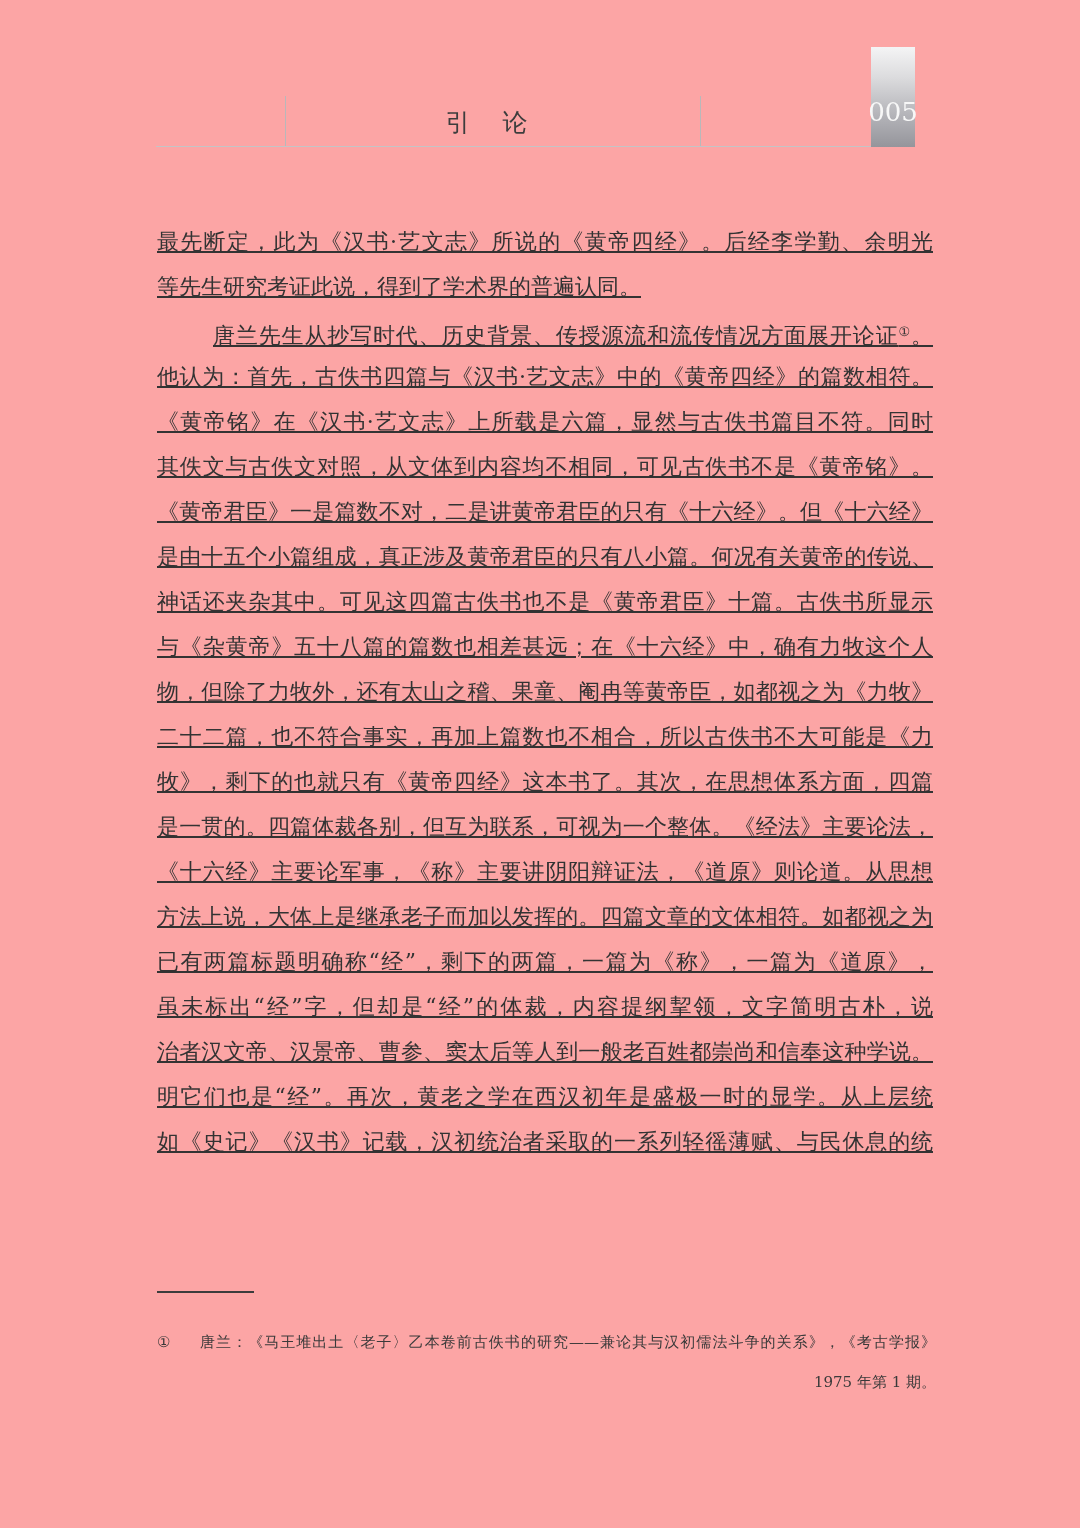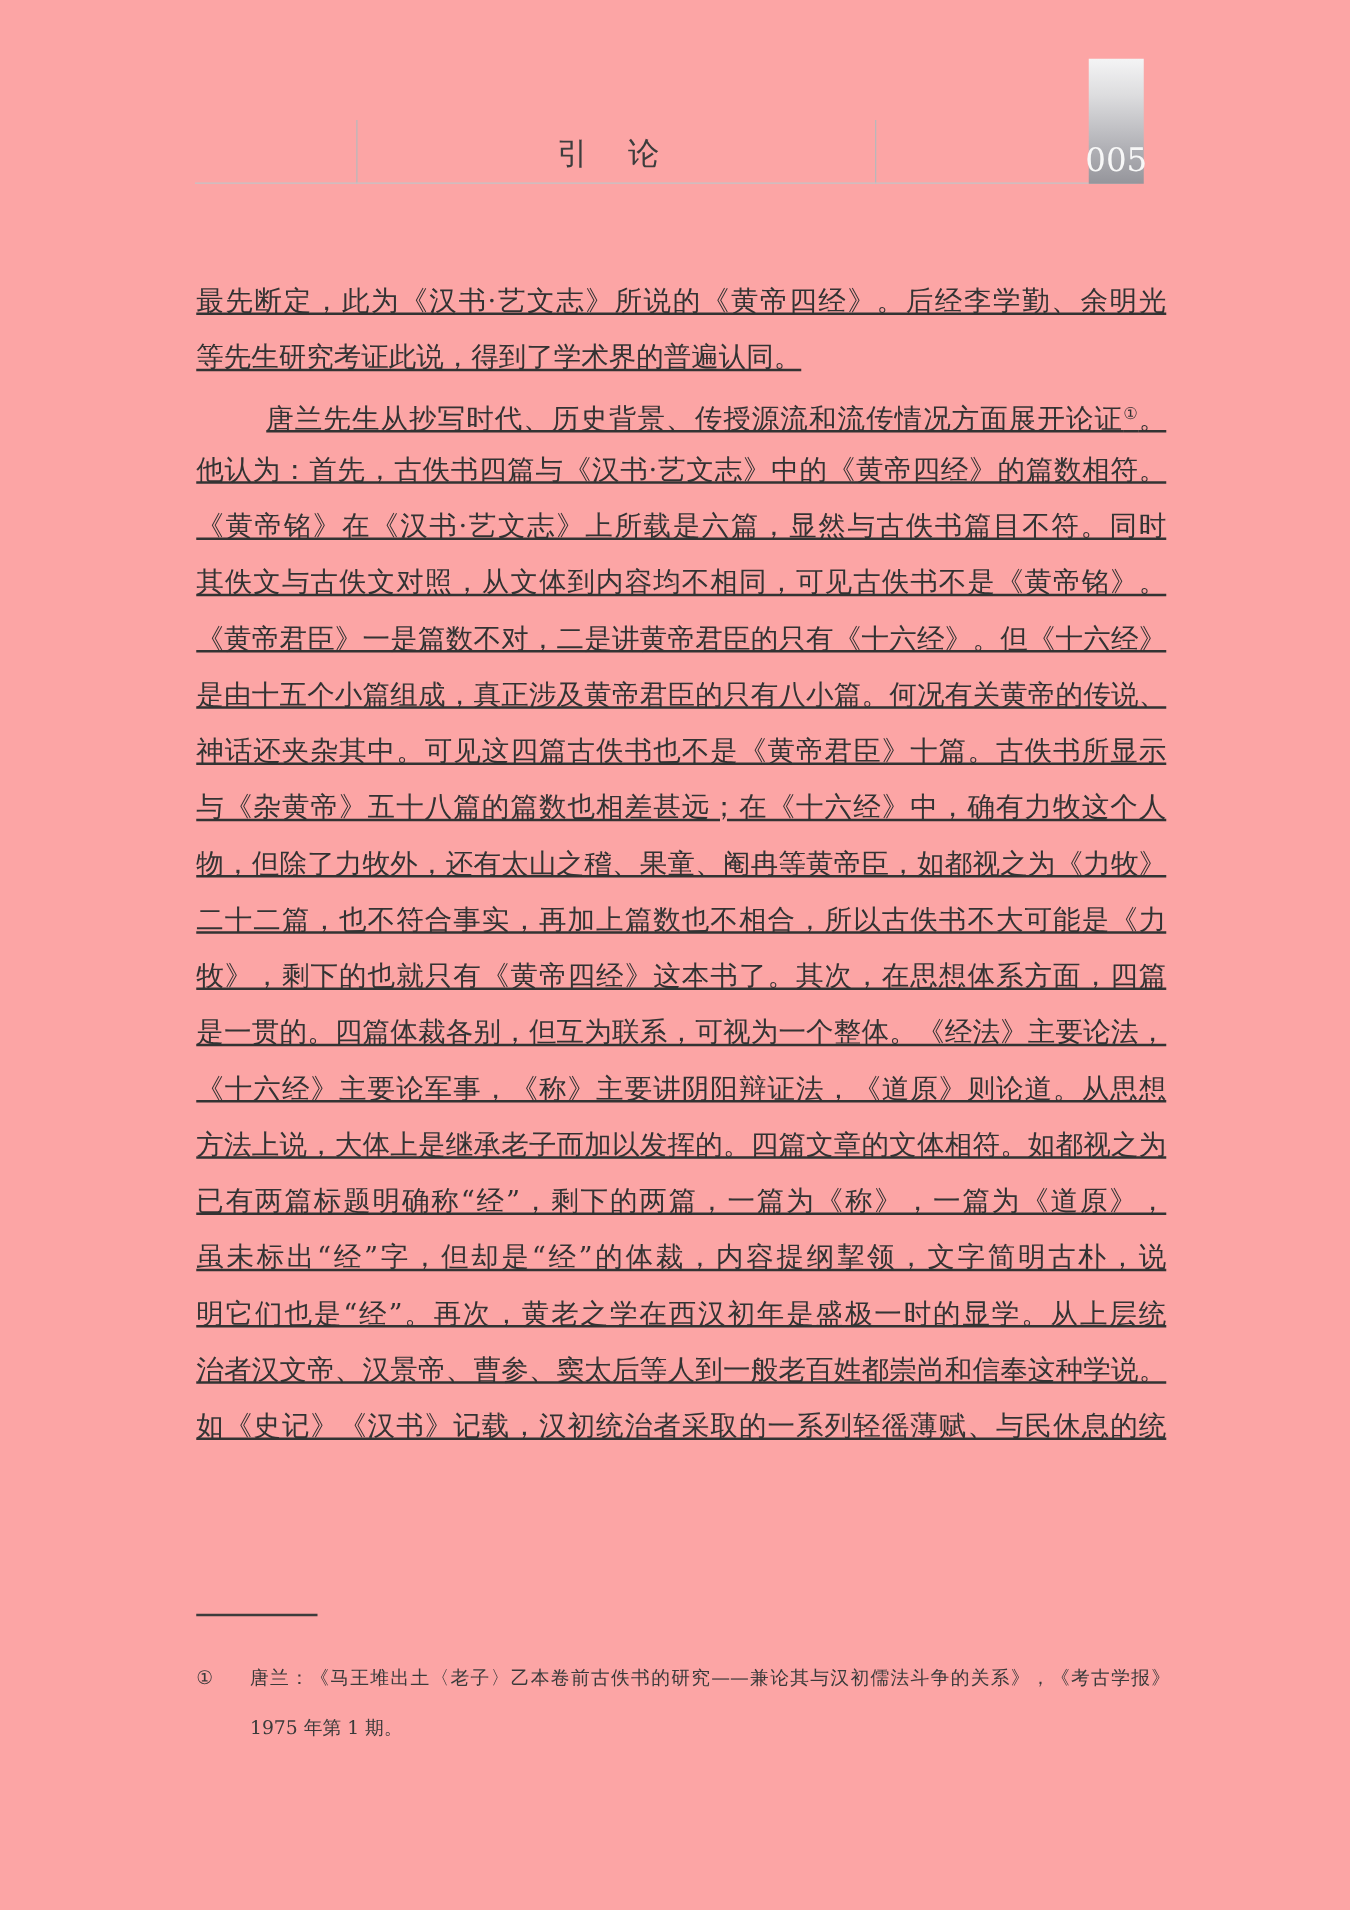--- a/index.html
+++ b/index.html
@@ -13,41 +13,41 @@
   .vrule-left { left:285px; }
   .vrule-right { left:700px; }
   .header-title {
     position:absolute; top:106px; left:285px; width:415px; text-align:center;
     font-size:25px; letter-spacing:12px; color:#3d3d3d; white-space:nowrap;
   }
   .pagenum-box {
     position:absolute; left:871px; top:47px; width:44px; height:100px;
     background:linear-gradient(to bottom, #f4f4f5 0%, #dcdcde 30%, #b2b2b7 70%, #95959b 100%);
     display:flex; align-items:flex-end; justify-content:center;
-    font-size:26px; color:#f7f7f7; padding-bottom:3px; box-sizing:border-box;
+    font-size:26px; color:#f7f7f7; padding-bottom:20px; box-sizing:border-box;
   }
   
   .textcol {
     position:absolute; left:157px; top:219px; width:776px;
     font-size:22px; line-height:45px; color:#333;
     text-align:justify;
   }
   .line { height:45px; overflow:visible;text-decoration:underline; }
   .j { text-align-last:justify; }
   .indent { text-indent:56px; }
   sup.fnref { font-size:13px; vertical-align:7px; letter-spacing:0; }
   
   .footnote { position:absolute; left:157px; top:1291px; width:779px; color:#3a3a3a; }
   .fn-rule { width:97px; height:2px; background:#3c3c3c; }
   .fn-body { margin-top:29px; }
   .fn-row { display:flex; font-size:15px; line-height:40px; }
   .fn-marker { width:43px; flex:none; }
   .fn-text { flex:1; }
   .fn-l1 { text-align:justify; text-align-last:justify; }
-  .fn-l2 { text-align:left; }
+  .fn-l2 { text-align:right; }
 </style>
 </head>
 <body>
 
 <div class="page">
 
   <div class="vrule vrule-left"></div>
   <div class="header-title">引 论</div>
   <div class="vrule vrule-right"></div>
   <div class="header-hrule"></div>
@@ -67,22 +67,22 @@
     <div class="line j">神话还夹杂其中。可见这四篇古佚书也不是《黄帝君臣》十篇。古佚书所显示</div>
     <div class="line j">与《杂黄帝》五十八篇的篇数也相差甚远；在《十六经》中，确有力牧这个人</div>
     <div class="line j">物，但除了力牧外，还有太山之稽、果童、阉冉等黄帝臣，如都视之为《力牧》</div>
     <div class="line j">二十二篇，也不符合事实，再加上篇数也不相合，所以古佚书不大可能是《力</div>
     <div class="line j">牧》，剩下的也就只有《黄帝四经》这本书了。其次，在思想体系方面，四篇</div>
     <div class="line j">是一贯的。四篇体裁各别，但互为联系，可视为一个整体。《经法》主要论法，</div>
     <div class="line j">《十六经》主要论军事，《称》主要讲阴阳辩证法，《道原》则论道。从思想</div>
     <div class="line j">方法上说，大体上是继承老子而加以发挥的。四篇文章的文体相符。如都视之为</div>
     <div class="line j">已有两篇标题明确称“经”，剩下的两篇，一篇为《称》，一篇为《道原》，</div>
     <div class="line j">虽未标出“经”字，但却是“经”的体裁，内容提纲挈领，文字简明古朴，说</div>
+    <div class="line j">治者汉文帝、汉景帝、曹参、窦太后等人到一般老百姓都崇尚和信奉这种学说。</div>
     <div class="line j">明它们也是“经”。再次，黄老之学在西汉初年是盛极一时的显学。从上层统</div>
-    <div class="line j">治者汉文帝、汉景帝、曹参、窦太后等人到一般老百姓都崇尚和信奉这种学说。</div>
     <div class="line j">如《史记》《汉书》记载，汉初统治者采取的一系列轻徭薄赋、与民休息的统</div>
   </div>
 
   <div class="footnote">
     <div class="fn-rule"></div>
     <div class="fn-body">
       <div class="fn-row">
         <div class="fn-marker">①</div>
         <div class="fn-text">
           <div class="fn-l1">唐兰：《马王堆出土〈老子〉乙本卷前古佚书的研究——兼论其与汉初儒法斗争的关系》，《考古学报》</div>

